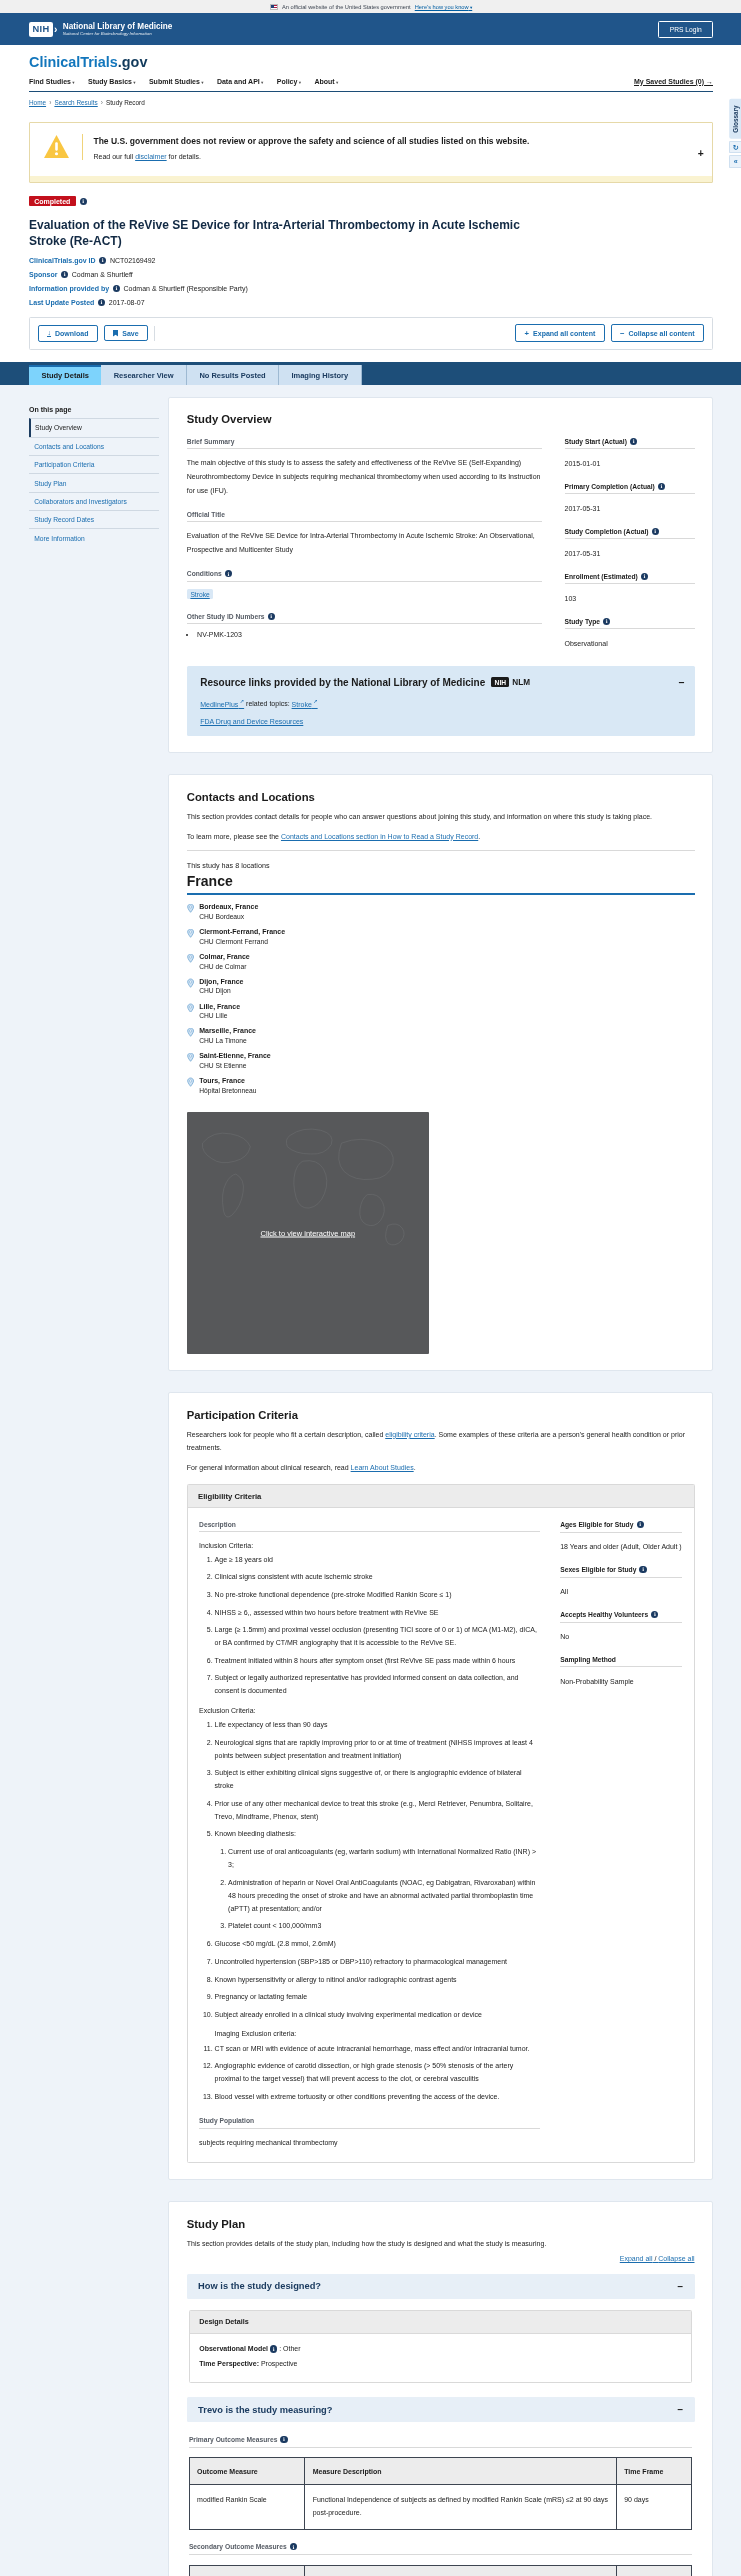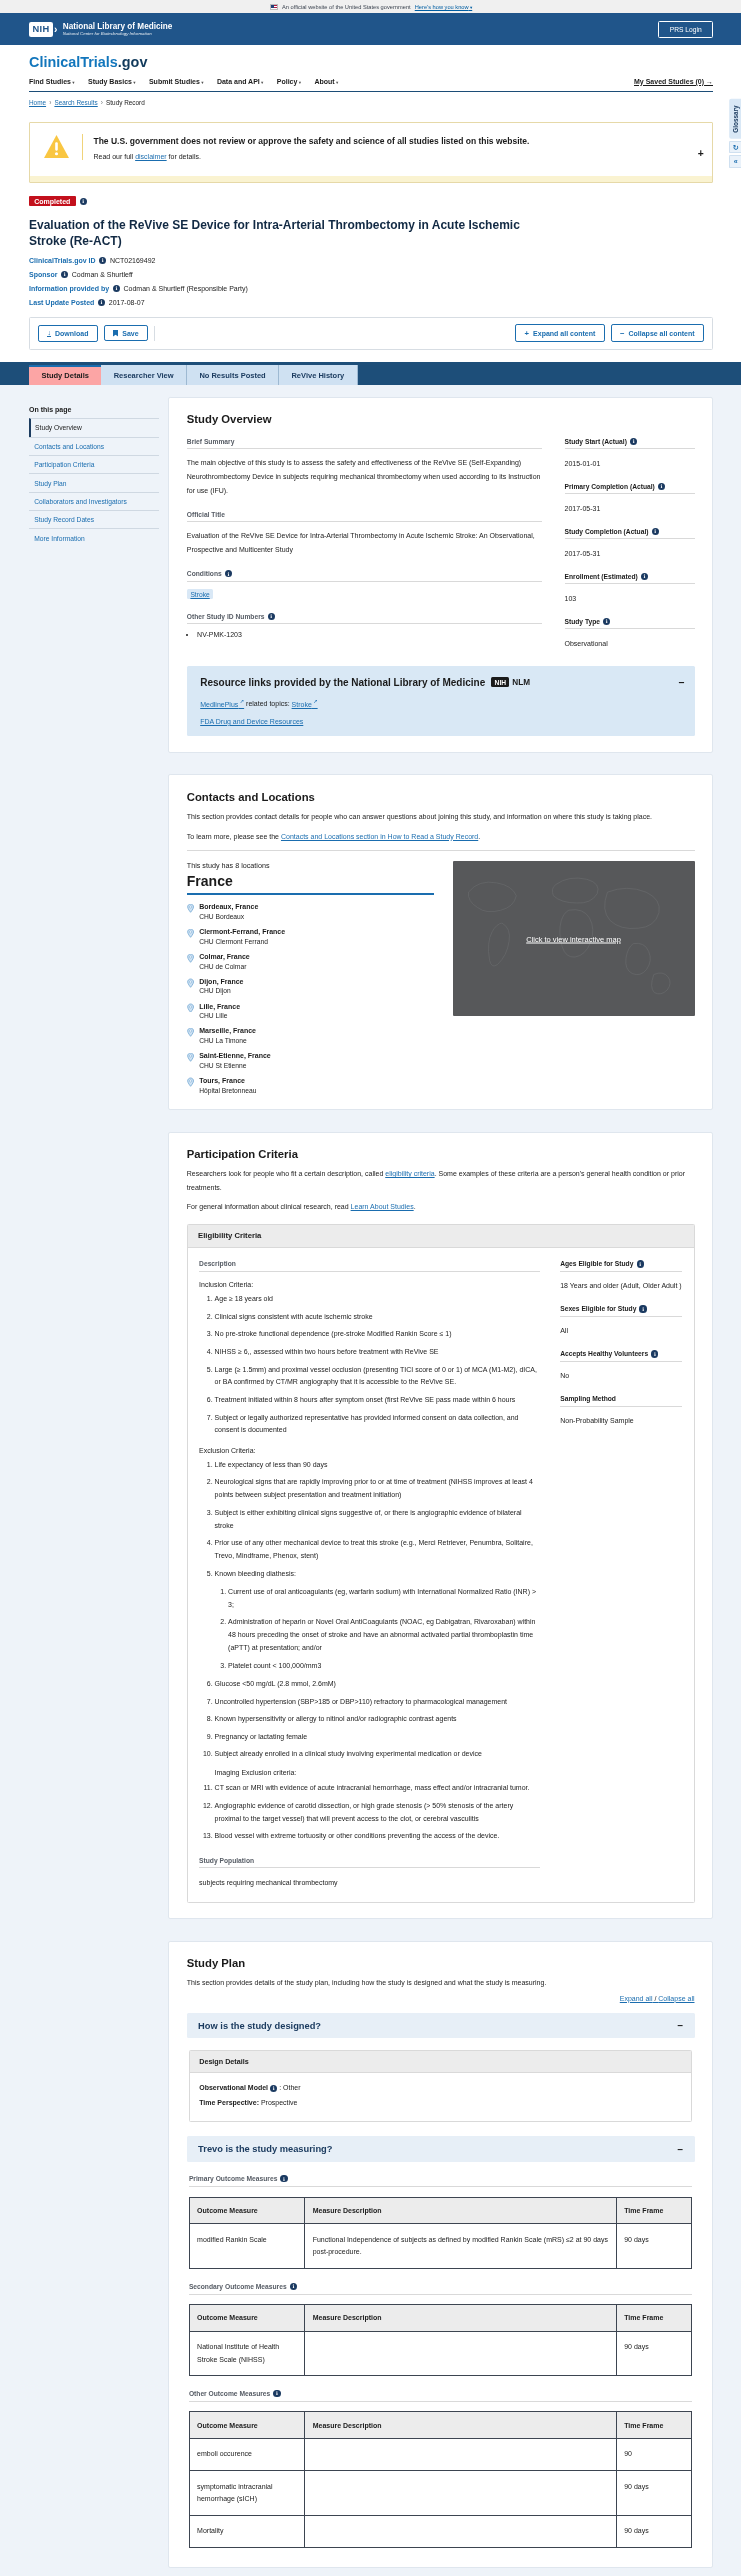--- a/index.html
+++ b/index.html
@@ -75,21 +75,21 @@
   .tb-sep { width:0.5px; height:15.5px; background:#d7dde3; }
   .tb-right { margin-left:auto; display:flex; gap:6.2px; }
   .icon-download::before { content:"↓"; border-bottom:1px solid #1a6daf; line-height:.9; display:inline-block; }
   .icon-bookmark { width:5.2px; height:6.7px; background:#1a6daf; clip-path:polygon(0 0,100% 0,100% 100%,50% 72%,0 100%); display:inline-block; }
   .icon-plus::before { content:"+"; font-size:7.7px; }
   .icon-minus::before { content:"−"; font-size:7.7px; }
 
   
   .tabs-band { margin-top:12.4px; background:#1d4e79; padding:3.1px 29px 0; display:flex; }
   .tab { font-size:7.5px; font-weight:700; padding:5.7px 12.4px; cursor:pointer; background:#cfe1f2; color:#1c3c60; border-right:0.5px solid #9db9d2; }
-  .tab.active { background:#fca5a5; color:#1b1b1b; border-top:2.1px solid #1a6daf; border-right:none; padding-top:3.6px; }
+  .tab.active { background:#7dd3fc; color:#1b1b1b; border-top:2.1px solid #1a6daf; border-right:none; padding-top:3.6px; }
 
   
   .content { background:#eef3f9; padding:11.3px 29px 20.6px; display:flex; gap:9.3px; align-items:flex-start; }
   .sidebar { width:130px; flex:0 0 130px; padding-top:9.3px; }
   .sb-head { font-size:7px; font-weight:700; padding-bottom:5.2px; }
   .sb-item { font-size:6.7px; padding:5.2px 0 5.2px 5.2px; border-top:0.5px solid #cfd8e2; color:#1a6daf; cursor:pointer; }
   .sb-item.active { color:#1b1b1b; border-left:2.1px solid #1c3c60; padding-left:4.1px; }
   .main-col { flex:1; min-width:0; }
 
   .card { background:#fff; border:0.5px solid #dfe6ee; border-radius:2.1px; padding:15.5px 17.5px; margin-bottom:21.6px; }
@@ -112,21 +112,21 @@
   .resource-title { font-size:10px; font-weight:700; }
   .nihnlm { display:flex; align-items:center; gap:3.1px; }
   .nih-box-dark { background:#1b1b1b; color:#fff; font-weight:800; font-size:6.7px; padding:1.5px 3.1px; border-radius:1.5px; }
   .nlm-txt { font-weight:800; font-size:8.2px; color:#1b1b1b; }
   .resource-minus { position:absolute; right:10.3px; top:11.3px; font-size:10.3px; font-weight:700; cursor:pointer; }
   .resource-minus::before { content:"−"; }
   .resource-row { font-size:7px; margin-top:10.3px; }
   .ext::after { content:" ↗"; font-size:5.2px; vertical-align:super; }
 
   
-  .contacts-flex { display:flex; gap:18.5px; margin-top:10.3px; border-top:0.5px solid #d9d9d9; padding-top:10.3px; }
+  .contacts-flex { display:flex; gap:18.5px; margin-top:10.3px; border-top:0.5px solid #d9d9d9; padding-top:10.3px;flex-direction:column; }
   .loc-col { flex:1; }
   .loc-count { font-size:7.2px; }
   .country { font-size:14px; font-weight:700; margin-top:3px; padding-bottom:4.1px; border-bottom:2.1px solid #1a6daf; }
   .loc-item { display:flex; gap:5.2px; margin-top:8.2px; }
   .pin { flex:0 0 7.2px; padding-top:0.5px; }
   .loc-city { font-size:7px; font-weight:700; }
   .loc-fac { font-size:6.7px; margin-top:2.6px; color:#1b1b1b; }
   .map-box { width:242px; height:155px; background:#57585a; position:relative; flex:0 0 242px; border-radius:1px; overflow:hidden; }
   .map-link { position:absolute; top:50%; left:50%; transform:translate(-50%,-50%); color:#fff; font-size:7.5px; text-decoration:underline; white-space:nowrap; }
 
@@ -274,21 +274,21 @@
       <span class="icon-minus"></span>
       <span>Collapse all content</span>
     </button>
   </div>
 </div>
 
 <div class="tabs-band">
   <div class="tab active">Study Details</div>
   <div class="tab">Researcher View</div>
   <div class="tab">No Results Posted</div>
-  <div class="tab">ReVive History</div>
+  <div class="tab">Imaging History</div>
 </div>
 
 <div class="content">
 
   <div class="sidebar">
     <div class="sb-head">On this page</div>
     <div class="sb-item active">Study Overview</div>
     <div class="sb-item">Contacts and Locations</div>
     <div class="sb-item">Participation Criteria</div>
     <div class="sb-item">Study Plan</div>

